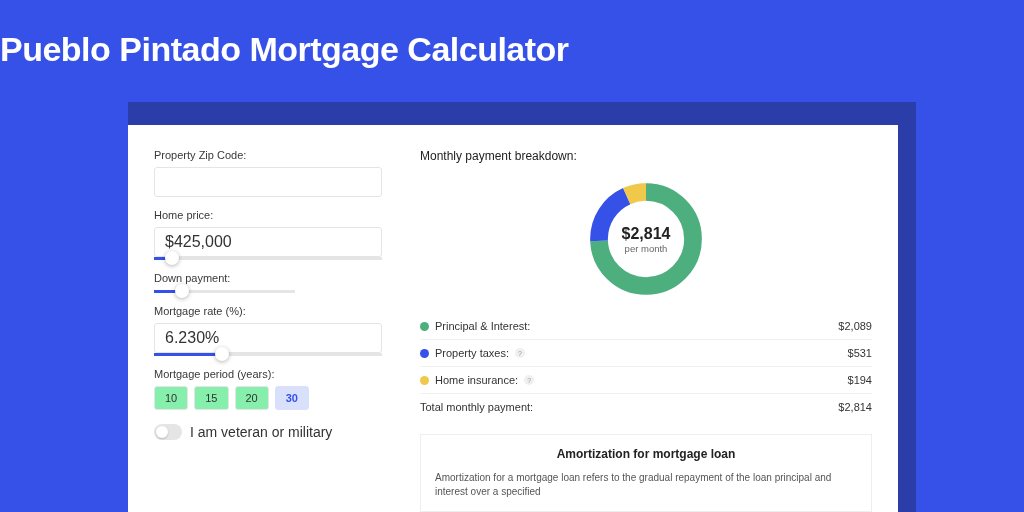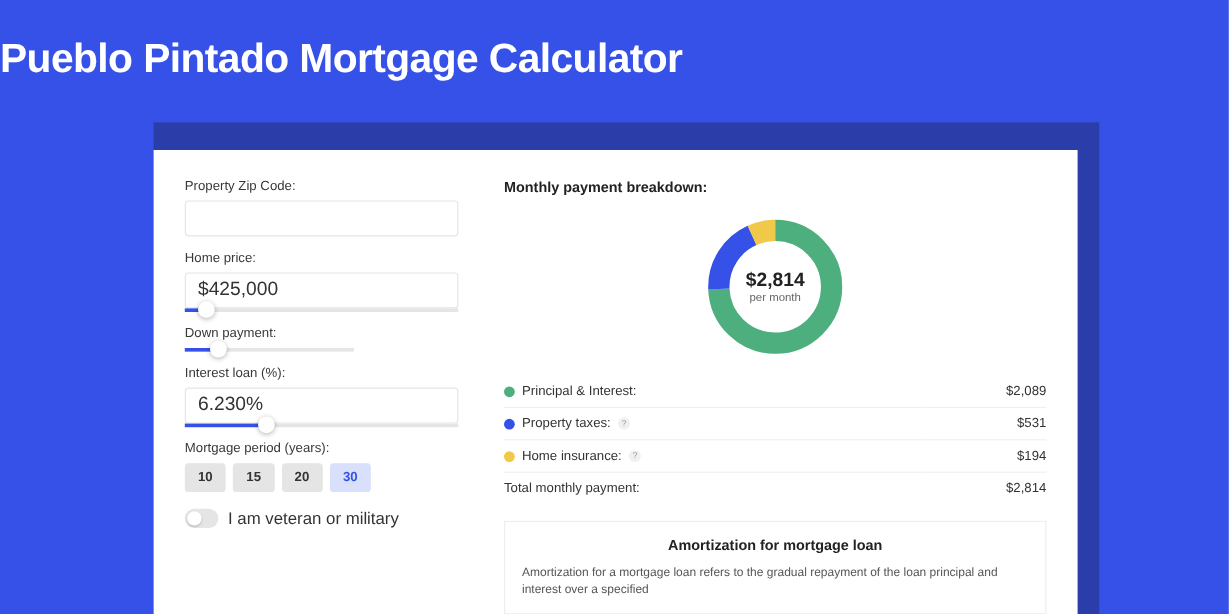--- a/index.html
+++ b/index.html
@@ -84,27 +84,26 @@
     box-shadow: 0 1px 4px rgba(0,0,0,0.3);
     top: -6px;
     transform: translateX(-50%);
   }
   .dp-row { display: flex; gap: 8px; }
   .dp-row .text-input:first-child { flex: 1.9; }
   .dp-row .text-input:last-child { flex: 1; }
   .period-row { display: flex; gap: 6px; margin-top: 4px; }
   .period-btn {
     border: 1px solid #e5e5e5;
-    background: #e5e5e5;
+    background: #86efac;
     font-size: 11px;
     color: #333;
     padding: 5px 10px;
     border-radius: 3px;
     cursor: pointer;
-    font-weight: bold;
   }
   .period-btn.active {
     background: #d9e0fb;
     border-color: #d9e0fb;
     color: #3651e8;
     font-weight: 600;
   }
   .toggle-row { display: flex; align-items: center; gap: 8px; margin-top: 14px; }
   .toggle {
     width: 28px;
@@ -121,21 +120,21 @@
     background: #fff;
     border-radius: 50%;
     top: 2px;
     left: 2px;
     box-shadow: 0 1px 2px rgba(0,0,0,0.2);
   }
   .toggle-label { font-size: 14px; color: #333; }
 
   .section-title {
     font-size: 12px;
-    font-weight: 700;
+    font-weight: 400;
     color: #222;
     margin-bottom: 6px;
   }
   .donut-area {
     display: flex;
     justify-content: center;
     padding: 8px 0 12px 0;
   }
   .donut-wrap { position: relative; width: 124px; height: 124px; }
   .donut-center {
@@ -198,21 +197,21 @@
 
     <div class="field-group">
       <label class="field-label">Down payment:</label>
       <div class="slider-track" style="width:62%;">
         <div class="slider-fill" id="dp-fill" style="width: 20%;"></div>
         <div class="slider-thumb" id="dp-thumb" style="left: 20%;"></div>
       </div>
     </div>
 
     <div class="field-group">
-      <label class="field-label">Interest loan (%):</label>
+      <label class="field-label">Mortgage rate (%):</label>
       <input class="text-input" value="6.230%" style="">
       <div class="slider-track">
         <div class="slider-fill" id="ir-fill" style="width: 30%;"></div>
         <div class="slider-thumb" id="ir-thumb" style="left: 30%;"></div>
       </div>
     </div>
 
     <div class="field-group">
       <label class="field-label">Mortgage period (years):</label>
       <div class="period-row" id="period-row">

